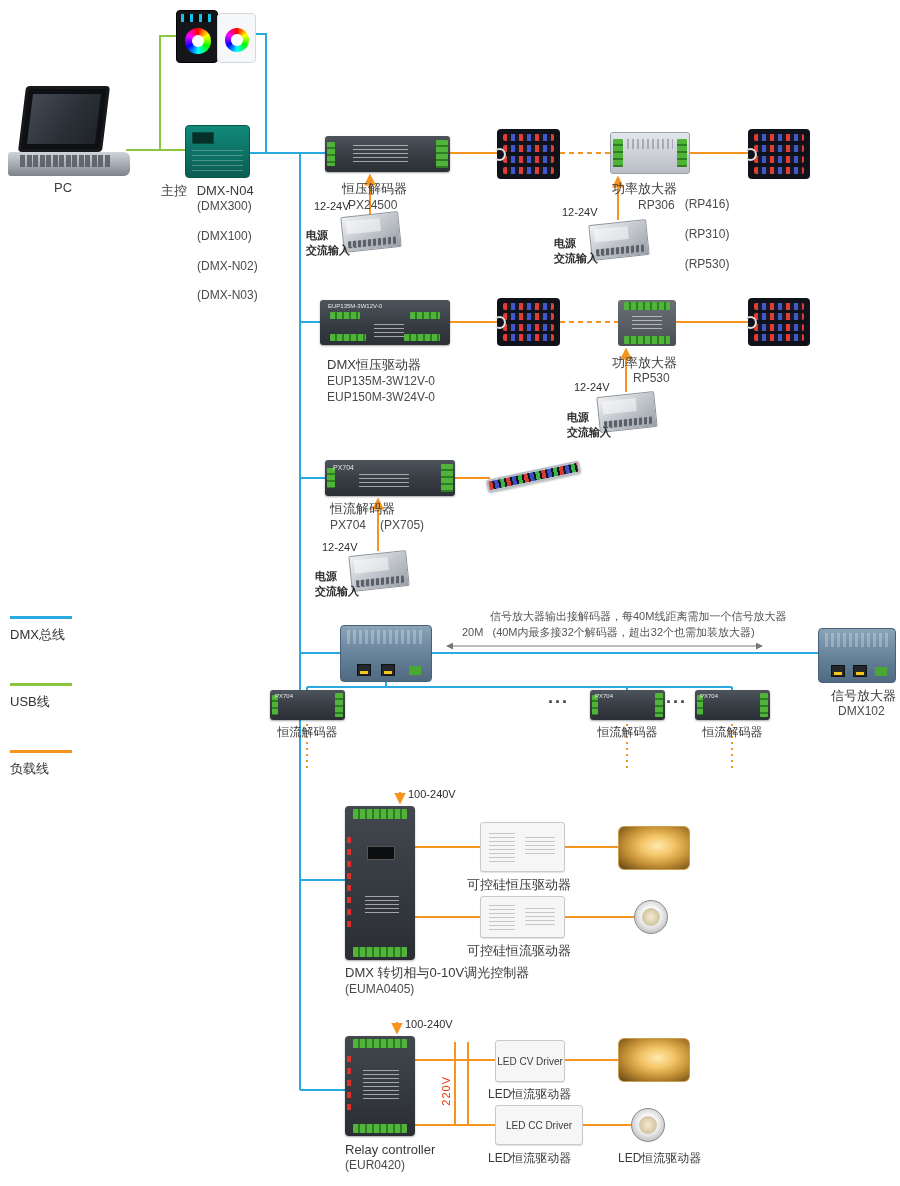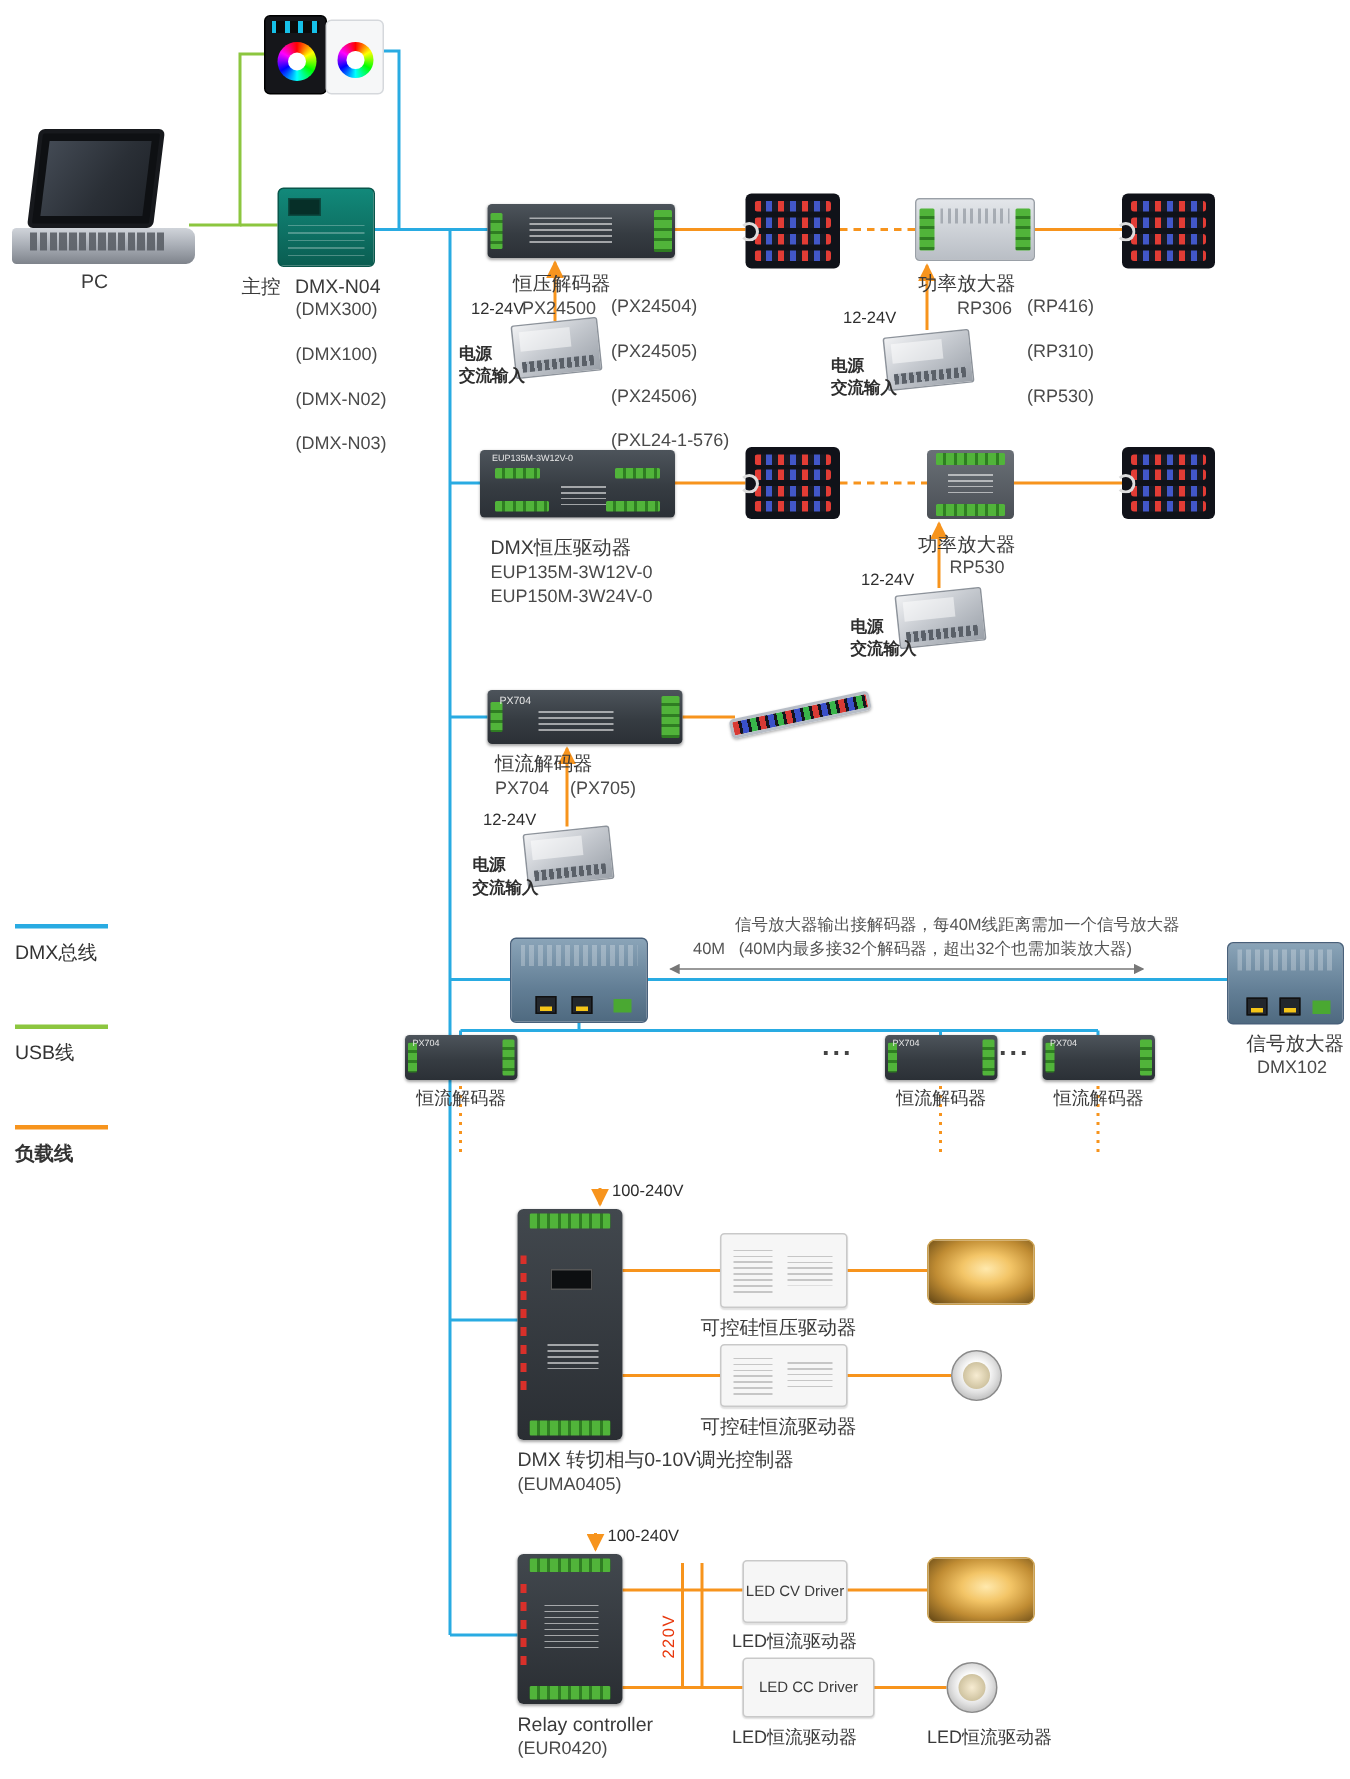--- a/index.html
+++ b/index.html
@@ -157,21 +157,21 @@
       <path d="M447,646 H762" marker-start="url(#arrG)" marker-end="url(#arrG)"></path>
     </g>
   </svg>
 
   <div>
     <div class="legend-line" style="left:10px;top:616px;background:#29abe2;"></div>
     <div class="lbl legend-lbl" style="left:10px;top:626px;">DMX总线</div>
     <div class="legend-line" style="left:10px;top:683px;background:#8cc63f;"></div>
     <div class="lbl legend-lbl" style="left:10px;top:693px;">USB线</div>
     <div class="legend-line" style="left:10px;top:750px;background:#f7941d;"></div>
-    <div class="lbl legend-lbl" style="left:10px;top:760px;font-weight:bold;">负载线</div>
+    <div class="lbl legend-lbl" style="left:10px;top:760px;">负载线</div>
   </div>
 
   <div class="dev" style="left:8px;top:86px;width:124px;height:92px;">
     <div class="laptop-screen"></div>
     <div class="laptop-base"></div>
   </div>
   <div class="lbl" style="left:54px;top:180px;">PC</div>
 
   <div class="dev panel-dark" style="left:176px;top:10px;width:42px;height:53px;">
     <div class="panel-strip"></div>
@@ -197,26 +197,20 @@
   </div>
 
   <div class="dev dev-dark" style="left:325px;top:136px;width:125px;height:36px;">
     <div class="term v" style="right:2px;top:4px;bottom:4px;width:12px;"></div>
     <div class="term v" style="left:2px;top:6px;bottom:6px;width:8px;"></div>
     <div class="dev-lines" style="left:28px;top:9px;width:55px;height:18px;"></div>
   </div>
   <div class="lbl" style="left:342px;top:180px;">恒压解码器</div>
   <div class="lbl" style="left:348px;top:198px;display:flex;gap:10px;">
     <span class="model">PX24500</span>
-    <span class="col model">
-      <span>(PX24504)</span>
-      <span>(PX24505)</span>
-      <span>(PX24506)</span>
-      <span>(PXL24-1-576)</span>
-    </span>
   </div>
 
   <div class="vlabel" style="left:314px;top:200px;">12-24V</div>
   <div class="dev psu" style="left:342px;top:214px;width:58px;height:36px;"></div>
   <div class="plabel" style="left:306px;top:228px;">电源</div>
   <div class="plabel" style="left:306px;top:243px;">交流输入</div>
 
   <div class="dev led-strip" style="left:497px;top:129px;width:63px;height:50px;">
     <div class="strip-row"></div>
       <div class="strip-row"></div>
@@ -306,21 +300,21 @@
     <div class="ww-bar"></div>
   </div>
 
   <div class="vlabel" style="left:322px;top:541px;">12-24V</div>
   <div class="dev psu" style="left:350px;top:553px;width:58px;height:36px;"></div>
   <div class="plabel" style="left:315px;top:569px;">电源</div>
   <div class="plabel" style="left:315px;top:584px;">交流输入</div>
 
   <div class="lbl small note" style="left:490px;top:609px;">信号放大器输出接解码器，每40M线距离需加一个信号放大器</div>
   <div class="lbl small note" style="left:462px;top:625px;">
-    <span>40M</span>
+    <span>20M</span>
     <span style="margin-left:6px;">(40M内最多接32个解码器，超出32个也需加装放大器)</span>
   </div>
 
   <div class="dev sigamp" style="left:340px;top:625px;width:92px;height:57px;">
     <div class="sig-top"></div>
     <div class="rj45" style="left:16px;bottom:5px;"></div>
     <div class="rj45" style="left:40px;bottom:5px;"></div>
     <div class="sig-pwr" style="right:10px;bottom:6px;"></div>
   </div>
   <div class="dev sigamp" style="left:818px;top:628px;width:78px;height:55px;">

